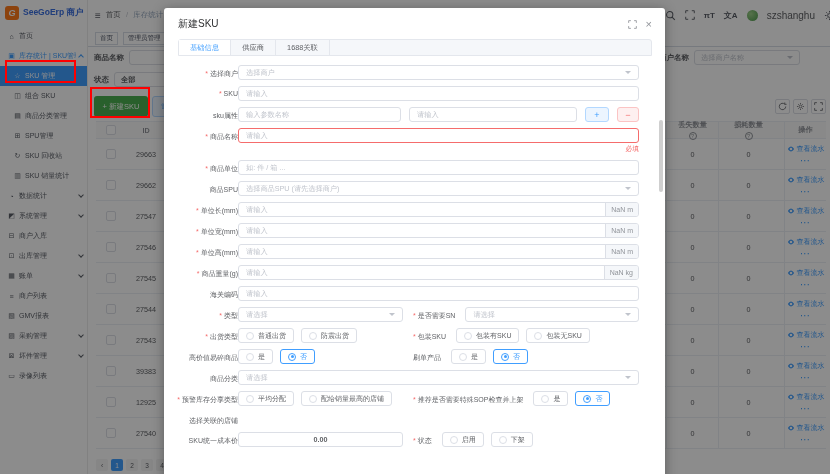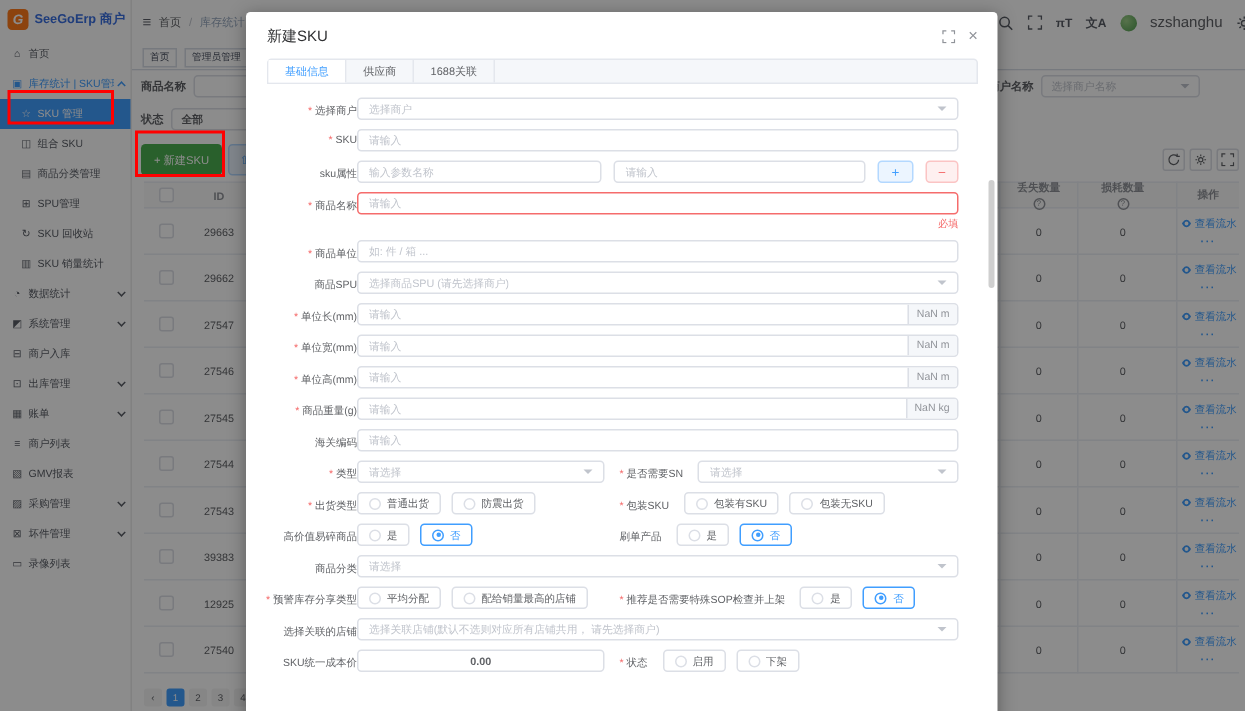--- a/index.html
+++ b/index.html
@@ -756,26 +756,20 @@
               <span>是</span>
             </span>
             <span class="rbox sel">
               <span class="rdot"></span>
               <span>否</span>
             </span>
           </div>
         </div>
         <div class="frow">
           <div class="flabel">选择关联的店铺</div>
-          <div class="fctrl">
-            <div class="inp">
-              <span class="ph">选择关联店铺(默认不选则对应所有店铺共用， 请先选择商户)</span>
-              <span class="caret"></span>
-            </div>
-          </div>
         </div>
         <div class="frow">
           <div class="flabel">SKU统一成本价</div>
           <div class="fixw">
             <div class="inp center">
               <span class="val">0.00</span>
             </div>
           </div>
           <div class="flabel2 req">状态</div>
           <div class="f2" style="flex: 0 0 auto;">

